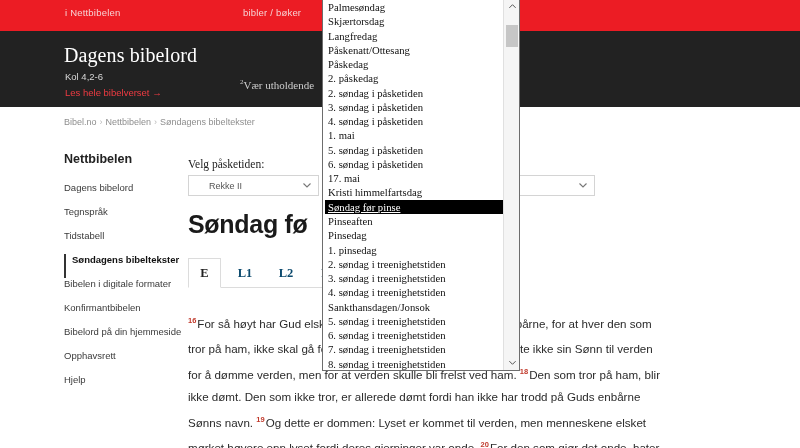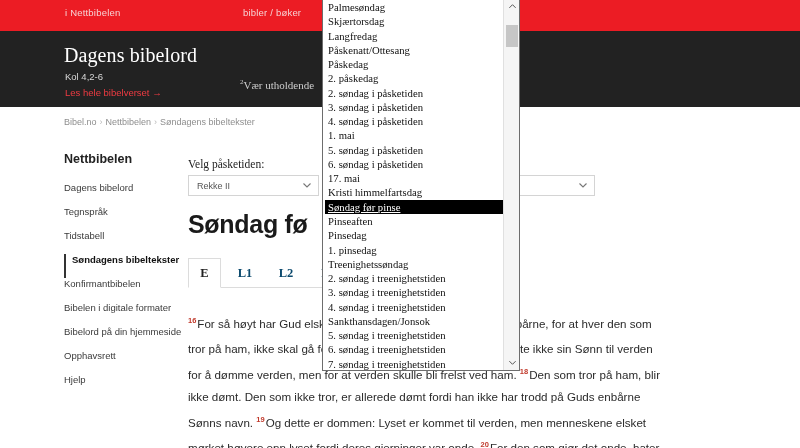--- a/index.html
+++ b/index.html
@@ -92,21 +92,21 @@
   .select-label{
     font-family:"Liberation Serif", serif;
     font-size:11.5px; color:#222; margin-bottom:5px;
   }
   .select-row{ position:relative; height:22px; }
   .sel{
     position:absolute; top:0; height:21px;
     border:1px solid #d4d4d4; background:#fff;
     font-size:9px; color:#555;
     display:flex; align-items:center;
-    padding-left:8px; cursor:pointer;
+    padding-left:20px; cursor:pointer;
   }
   .sel-1{ left:0; width:131px; }
   .sel-2{ left:317px; width:90px; }
   .sel .chev{
     position:absolute; right:7px; top:4px;
     width:9px; height:9px;
   }
   .sel .chev svg{ display:block; }
 
   .page-title{
@@ -217,22 +217,22 @@
   </div>
 </div>
 
 <div class="sidebar">
   <div class="sb-title">Nettbibelen</div>
   <div id="sidebar-items">
       <div class="sb-item"><span>Dagens bibelord</span></div>
       <div class="sb-item"><span>Tegnspråk</span></div>
       <div class="sb-item"><span>Tidstabell</span></div>
       <div class="sb-item active"><span>Søndagens bibeltekster</span></div>
+      <div class="sb-item"><span>Bibelen i digitale formater</span></div>
       <div class="sb-item"><span>Konfirmantbibelen</span></div>
-      <div class="sb-item"><span>Bibelen i digitale formater</span></div>
       <div class="sb-item"><span>Bibelord på din hjemmeside</span></div>
       <div class="sb-item"><span>Opphavsrett</span></div>
       <div class="sb-item"><span>Hjelp</span></div>
     </div>
 </div>
 
 <div class="main">
   <div class="select-label">Velg påsketiden:</div>
   <div class="select-row">
     <div class="sel sel-1">
@@ -278,21 +278,20 @@
       <div class="dd-item">4. søndag i påsketiden</div>
       <div class="dd-item">1. mai</div>
       <div class="dd-item">5. søndag i påsketiden</div>
       <div class="dd-item">6. søndag i påsketiden</div>
       <div class="dd-item">17. mai</div>
       <div class="dd-item">Kristi himmelfartsdag</div>
       <div class="dd-item selected">Søndag før pinse</div>
       <div class="dd-item">Pinseaften</div>
       <div class="dd-item">Pinsedag</div>
       <div class="dd-item">1. pinsedag</div>
-      <div class="dd-item">Treenighetssøndag</div>
       <div class="dd-item">2. søndag i treenighetstiden</div>
       <div class="dd-item">3. søndag i treenighetstiden</div>
       <div class="dd-item">4. søndag i treenighetstiden</div>
       <div class="dd-item">Sankthansdagen/Jonsok</div>
       <div class="dd-item">5. søndag i treenighetstiden</div>
       <div class="dd-item">6. søndag i treenighetstiden</div>
       <div class="dd-item">7. søndag i treenighetstiden</div>
       <div class="dd-item">8. søndag i treenighetstiden</div>
     </div>
   <div class="dd-scroll">

